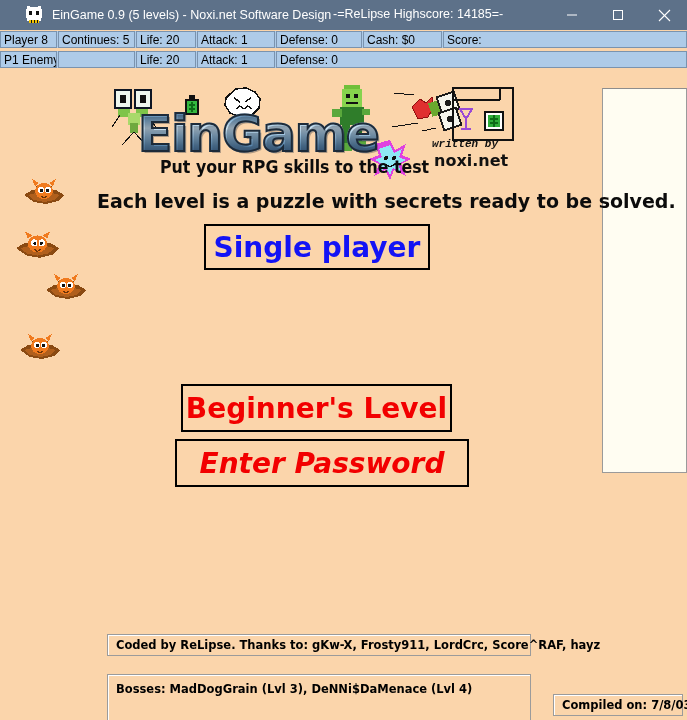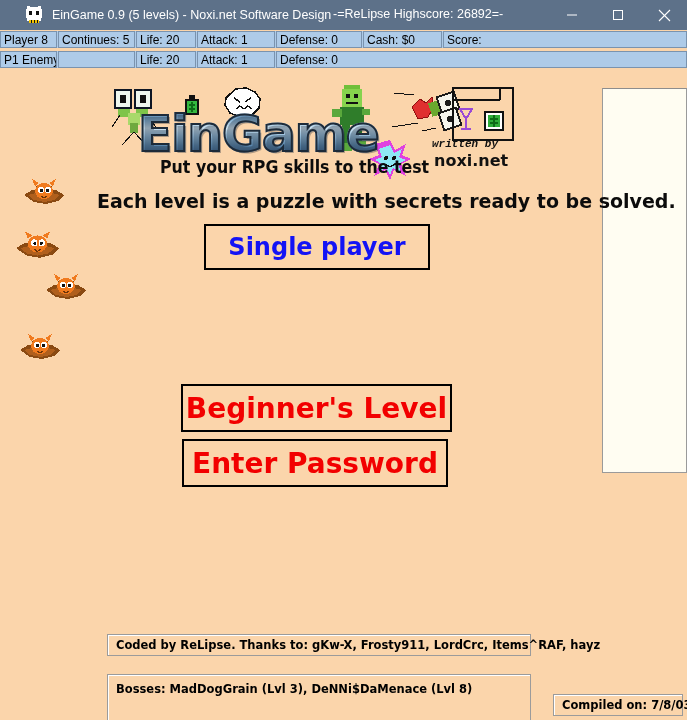--- a/index.html
+++ b/index.html
@@ -164,27 +164,27 @@
     position: absolute;
     background: #fbd5ab;
     border: 2px solid #000;
     display: flex; align-items: center; justify-content: center;
     font-family: "DejaVu Sans", sans-serif;
     font-weight: bold;
     white-space: nowrap;
     cursor: pointer;
   }
   #btn-single   { left: 204px; top: 155px; width: 226px; height: 46px;
-                  font-size: 24px; color: #1313f5; }
+                  font-size: 28px; color: #1313f5; }
   #btn-internet { left: 176px; top: 227px; width: 288px; height: 46px;
                   font-size: 28px; color: #1313f5; }
   #btn-beginner { left: 181px; top: 315px; width: 271px; height: 48px;
                   font-size: 28px; color: #f20000; }
-  #btn-password { left: 182px; top: 370px; width: 266px; height: 48px;
-                  font-size: 28px; color: #f20000; }
+  #btn-password { left: 175px; top: 370px; width: 294px; height: 48px;
+                  font-size: 28px; color: #f20000; font-style: italic; }
 
   
   .credit-box {
     position: absolute;
     background: #fbd5ab;
     border: 1px solid #9b9b9b;
     box-shadow: inset 1px 1px 0 #ffffff;
     font-family: "DejaVu Sans", sans-serif;
     font-weight: bold;
     font-size: 11.5px;
@@ -220,21 +220,21 @@
         <rect x="12" y="6" width="3" height="4" fill="#111111"></rect>
         <rect x="5" y="15" width="10" height="3" fill="#f2c200"></rect>
         <rect x="7" y="15" width="1" height="3" fill="#111111"></rect>
         <rect x="10" y="15" width="1" height="3" fill="#111111"></rect>
         <rect x="13" y="15" width="1" height="3" fill="#111111"></rect>
       </svg>
     </div>
 
     <span class="title-text">EinGame 0.9 (5 levels)  - Noxi.net Software Design</span>
 
-    <span class="hiscore-text">-=ReLipse Highscore: 26892=-</span>
+    <span class="hiscore-text">-=ReLipse Highscore: 14185=-</span>
 
     <div class="win-btns">
       <div class="win-btn">
         <svg width="12" height="12" viewBox="0 0 12 12">
           <line x1="1" y1="6" x2="11" y2="6" stroke="#ffffff" stroke-width="1"></line>
         </svg>
       </div>
       <div class="win-btn">
         <svg width="12" height="12" viewBox="0 0 12 12">
           <rect x="1.5" y="1.5" width="9" height="9" fill="none" stroke="#ffffff" stroke-width="1"></rect>
@@ -447,22 +447,22 @@
       </svg>
     </div>
 
     <div class="menu-btn" id="btn-single">Single player</div>
 
 
     <div class="menu-btn" id="btn-beginner">Beginner's Level</div>
 
     <div class="menu-btn" id="btn-password">Enter Password</div>
 
-    <div class="credit-box" id="credits-coded">Coded by ReLipse. Thanks to:  gKw-X, Frosty911, LordCrc, Items^RAF, hayz</div>
+    <div class="credit-box" id="credits-coded">Coded by ReLipse. Thanks to:  gKw-X, Frosty911, LordCrc, Score^RAF, hayz</div>
 
     <div class="credit-box" id="credits-graphics">
-      <div class="line">Bosses:  MadDogGrain (Lvl 3), DeNNi$DaMenace (Lvl 8)</div>
+      <div class="line">Bosses:  MadDogGrain (Lvl 3), DeNNi$DaMenace (Lvl 4)</div>
     </div>
 
     <div class="credit-box" id="compiled-box">Compiled on: 7/8/03</div>
 
   </div>
 </div>
 
 </body></html>

